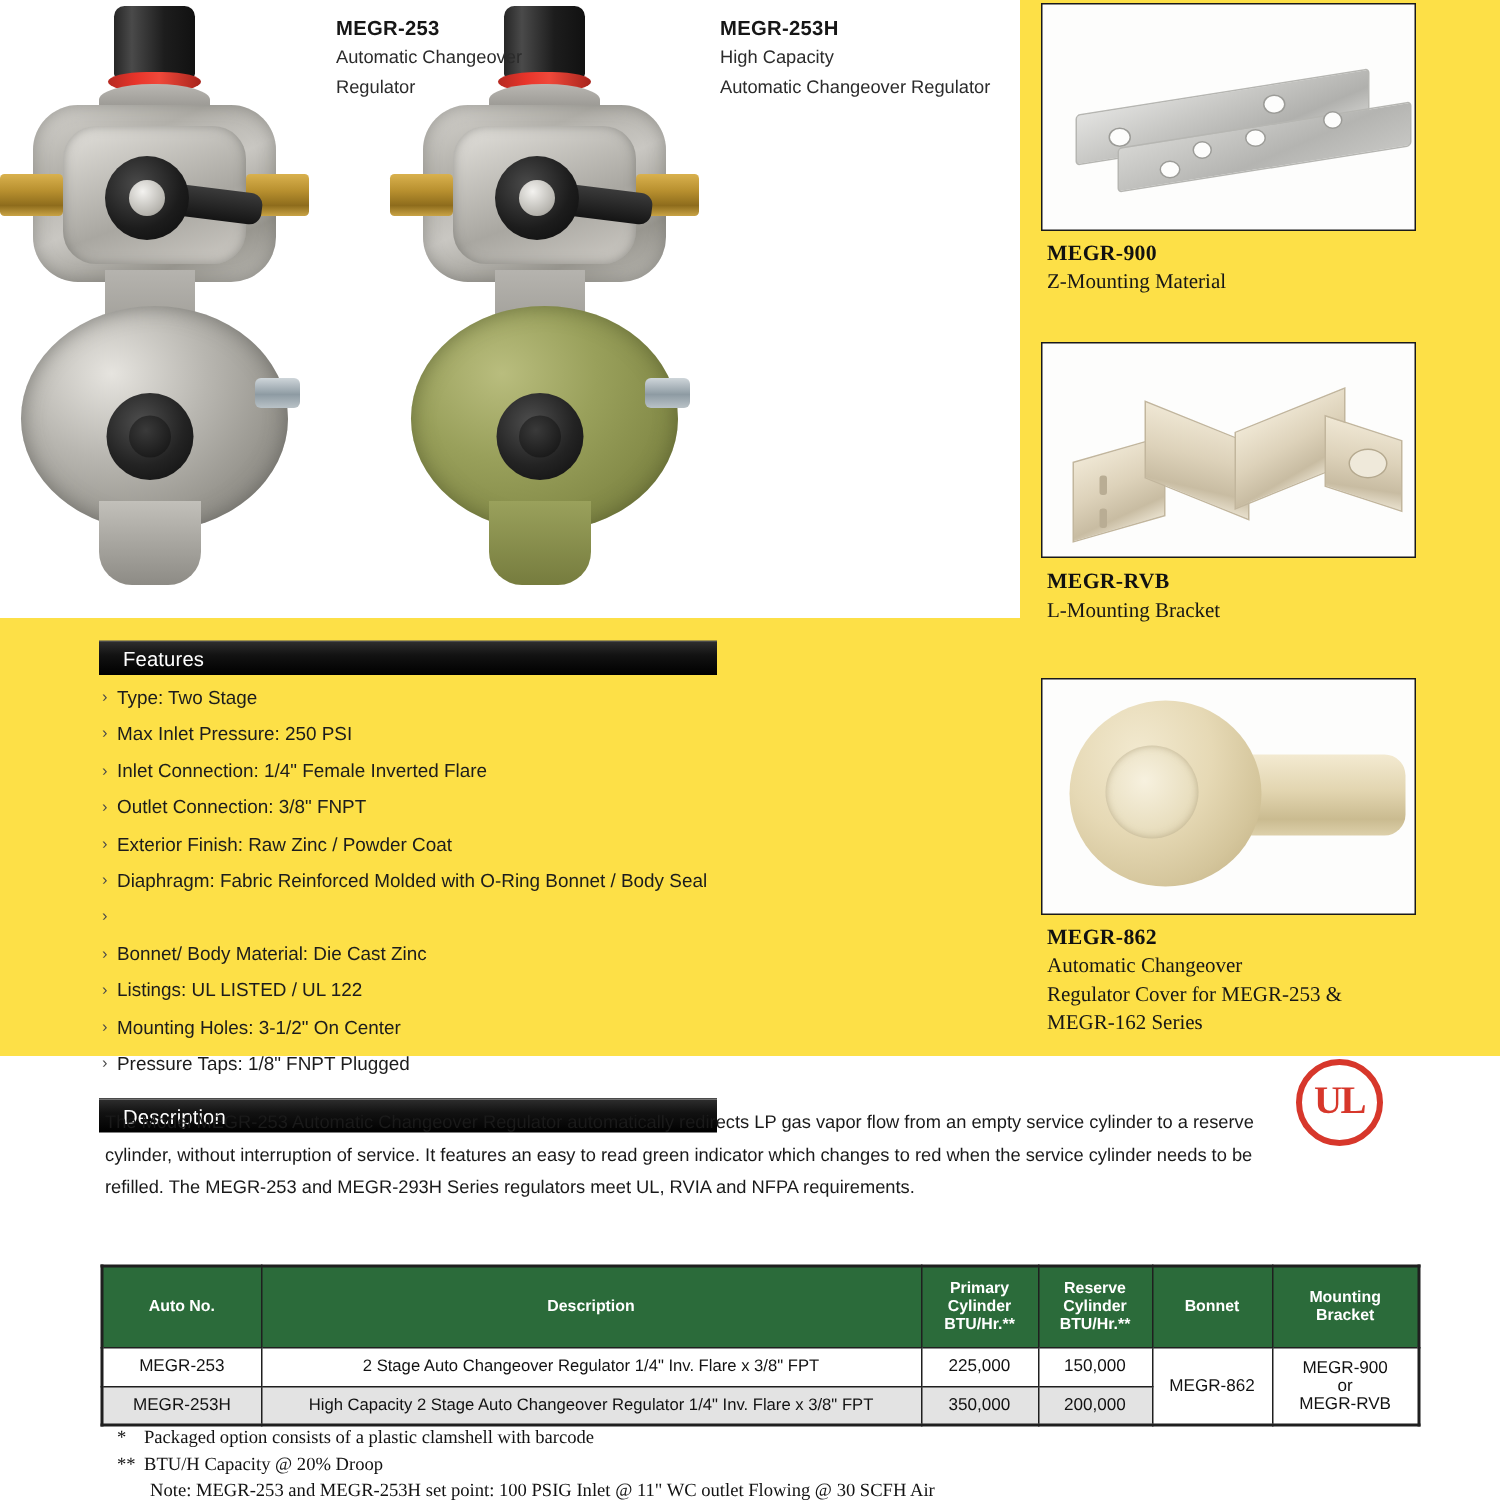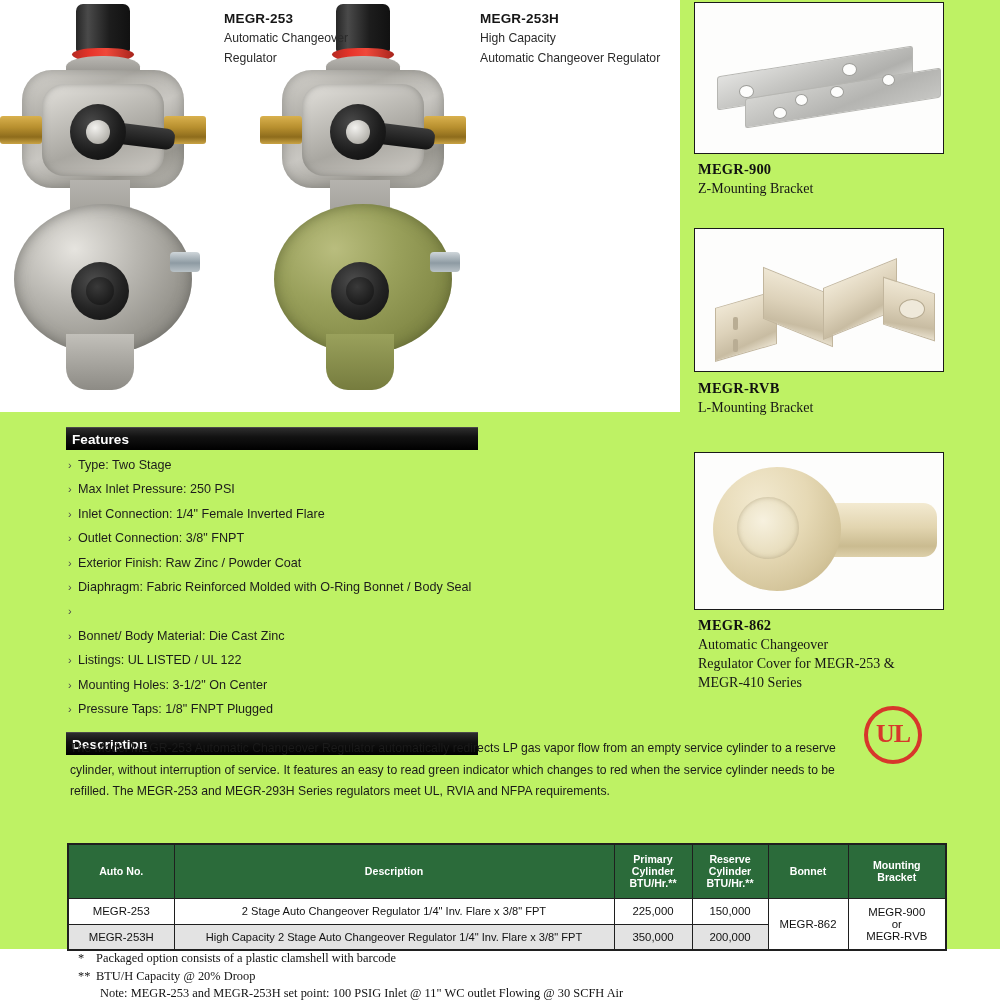--- a/index.html
+++ b/index.html
@@ -5,22 +5,22 @@
   * { box-sizing: border-box; }
   html, body {
     margin: 0; padding: 0;
     width: 1000px; height: 1000px;
     background: #ffffff;
     font-family: "Liberation Sans", sans-serif;
     overflow: hidden;
   }
   #page {
     position: relative;
-    width: 1000px; height: 949px;
-    background: #bef264;
+    width: 1000px; height: 704px;
+    background: #fde047;
   }
 
   
   .photo-band { position: absolute; left: 0; top: 0; width: 680px; height: 412px; background:#fff; }
 
   .prod-label { position: absolute; }
   .prod-label .pn {
     font-size: 13.5px; font-weight: bold; color: #161616; letter-spacing: 0.2px;
     line-height: 17px; white-space: nowrap;
   }
@@ -119,22 +119,22 @@
     border-radius: 4px;
   }
 
   
   .bar {
     position:absolute; height:23px;
     background: linear-gradient(180deg,#2d2d2d 0%,#121212 40%,#000 100%);
     border-top: 1px solid #4a4a4a;
   }
   .bar .bar-label {
-    color:#fff; font-size:13.5px; font-weight:bold; line-height:23px;
-    padding-left:6px; letter-spacing:0.1px;
+    color:#fff; font-size:13.5px; font-weight:normal; line-height:23px;
+    padding-left:16px; letter-spacing:0.1px;
   }
 
   
   .features { position:absolute; left:66px; top:455px; width:520px; }
   .feat-row { display:flex; align-items:flex-start; height:24.4px; }
   .feat-bullet {
     width:12px; color:#4a4a4a; font-size:11px; line-height:21px; flex:none;
     padding-left:2px;
   }
   .feat-text { font-size:12.6px; color:#1c1c1c; line-height:21px; white-space:nowrap; }
@@ -294,21 +294,21 @@
       <div class="hole" style="left:22px; top:52px; width:15px; height:13px;"></div>
       <div class="hole" style="left:125px; top:30px; width:15px; height:13px;"></div>
       <div class="hole" style="left:78px; top:61px; width:13px; height:12px;"></div>
       <div class="hole" style="left:113px; top:53px; width:14px; height:12px;"></div>
       <div class="hole" style="left:56px; top:74px; width:14px; height:12px;"></div>
       <div class="hole" style="left:165px; top:41px; width:13px; height:12px;"></div>
     </div>
   </div>
   <div class="rcap" style="left:698px; top:160px;">
     <div class="rpn">MEGR-900</div>
-    <div class="rdesc">Z-Mounting Bracket</div>
+    <div class="rdesc">Z-Mounting Material</div>
   </div>
 
   <div class="rphoto-box" style="left:694px; top:228px; width:250px; height:144px;">
     <div class="lbr">
       <div class="seg s1"></div>
       <div class="seg s2"></div>
       <div class="seg s3"></div>
       <div class="seg s4"></div>
       <div class="slot" style="left:18px; top:66px;"></div>
       <div class="slot" style="left:18px; top:88px;"></div>
@@ -324,21 +324,21 @@
     <div class="cover862">
       <div class="spout"></div>
       <div class="dome"></div>
       <div class="emboss"></div>
     </div>
   </div>
   <div class="rcap" style="left:698px; top:616px;">
     <div class="rpn">MEGR-862</div>
     <div class="rdesc">Automatic Changeover</div>
     <div class="rdesc">Regulator Cover for MEGR-253 &amp;</div>
-    <div class="rdesc">MEGR-410 Series</div>
+    <div class="rdesc">MEGR-162 Series</div>
   </div>
 
   <div class="ul-mark" style="left:864px; top:706px;">
     <div class="ring"></div>
     <div class="ul-text">UL</div>
   </div>
 
   <div class="bar" style="left:66px; top:427px; width:412px;">
     <div class="bar-label">Features</div>
   </div>

